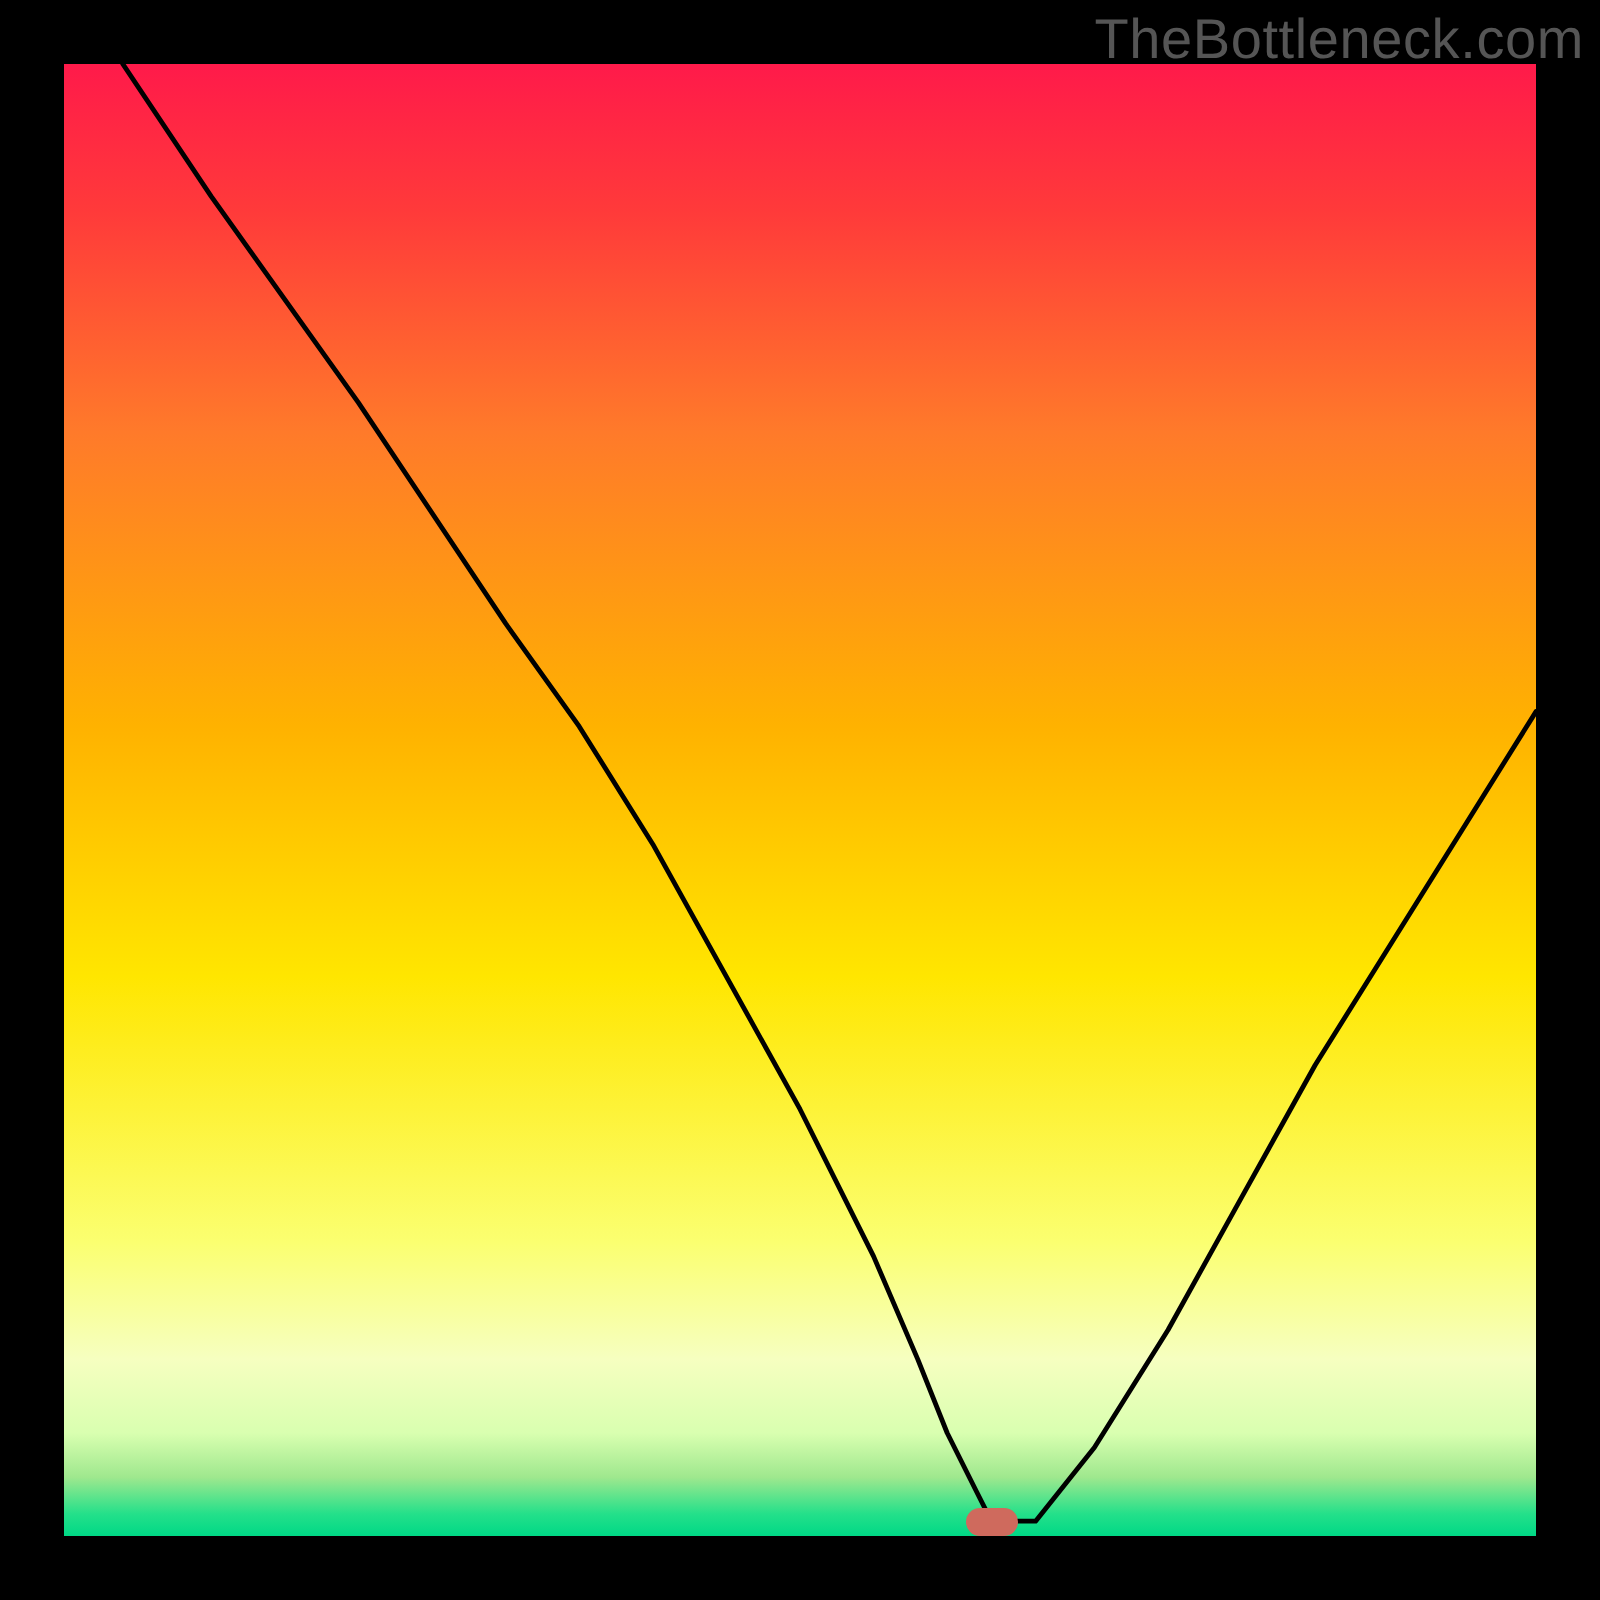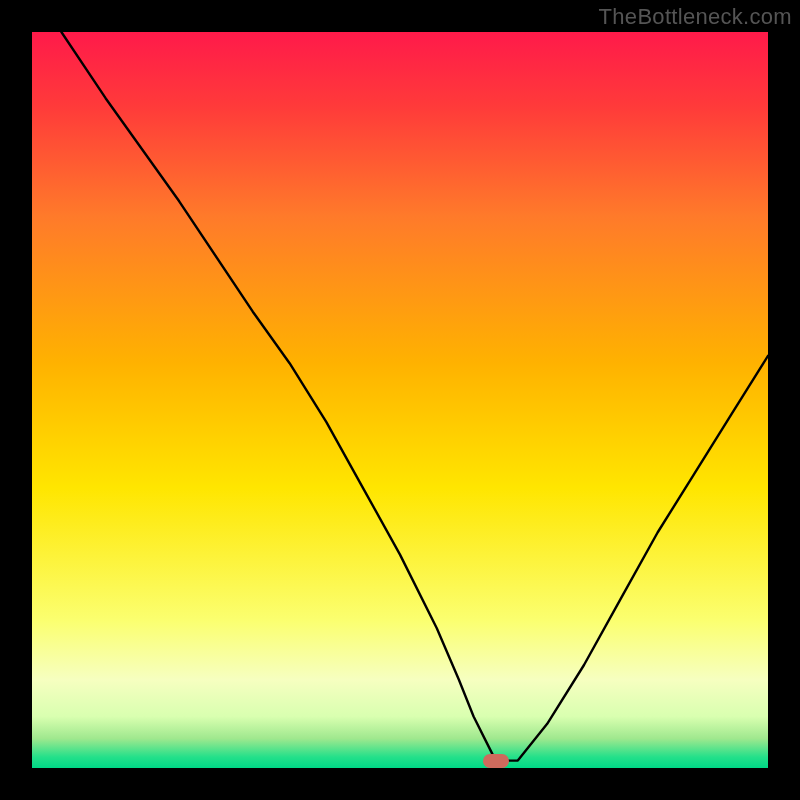--- a/index.html
+++ b/index.html
@@ -33,21 +33,21 @@
     inset: 0;
     width: 100%;
     height: 100%;
     overflow: visible;
   }
   .watermark {
     position: absolute;
     top: 4px;
     right: 8px;
     font-family: Arial, Helvetica, sans-serif;
-    font-size: 22px;
+    font-size: 28px;
     color: #555;
     letter-spacing: 0.3px;
     user-select: none;
   }
   .min-marker {
     position: absolute;
     width: 26px;
     height: 14px;
     border-radius: 7px;
     background: #cf6a5d;

